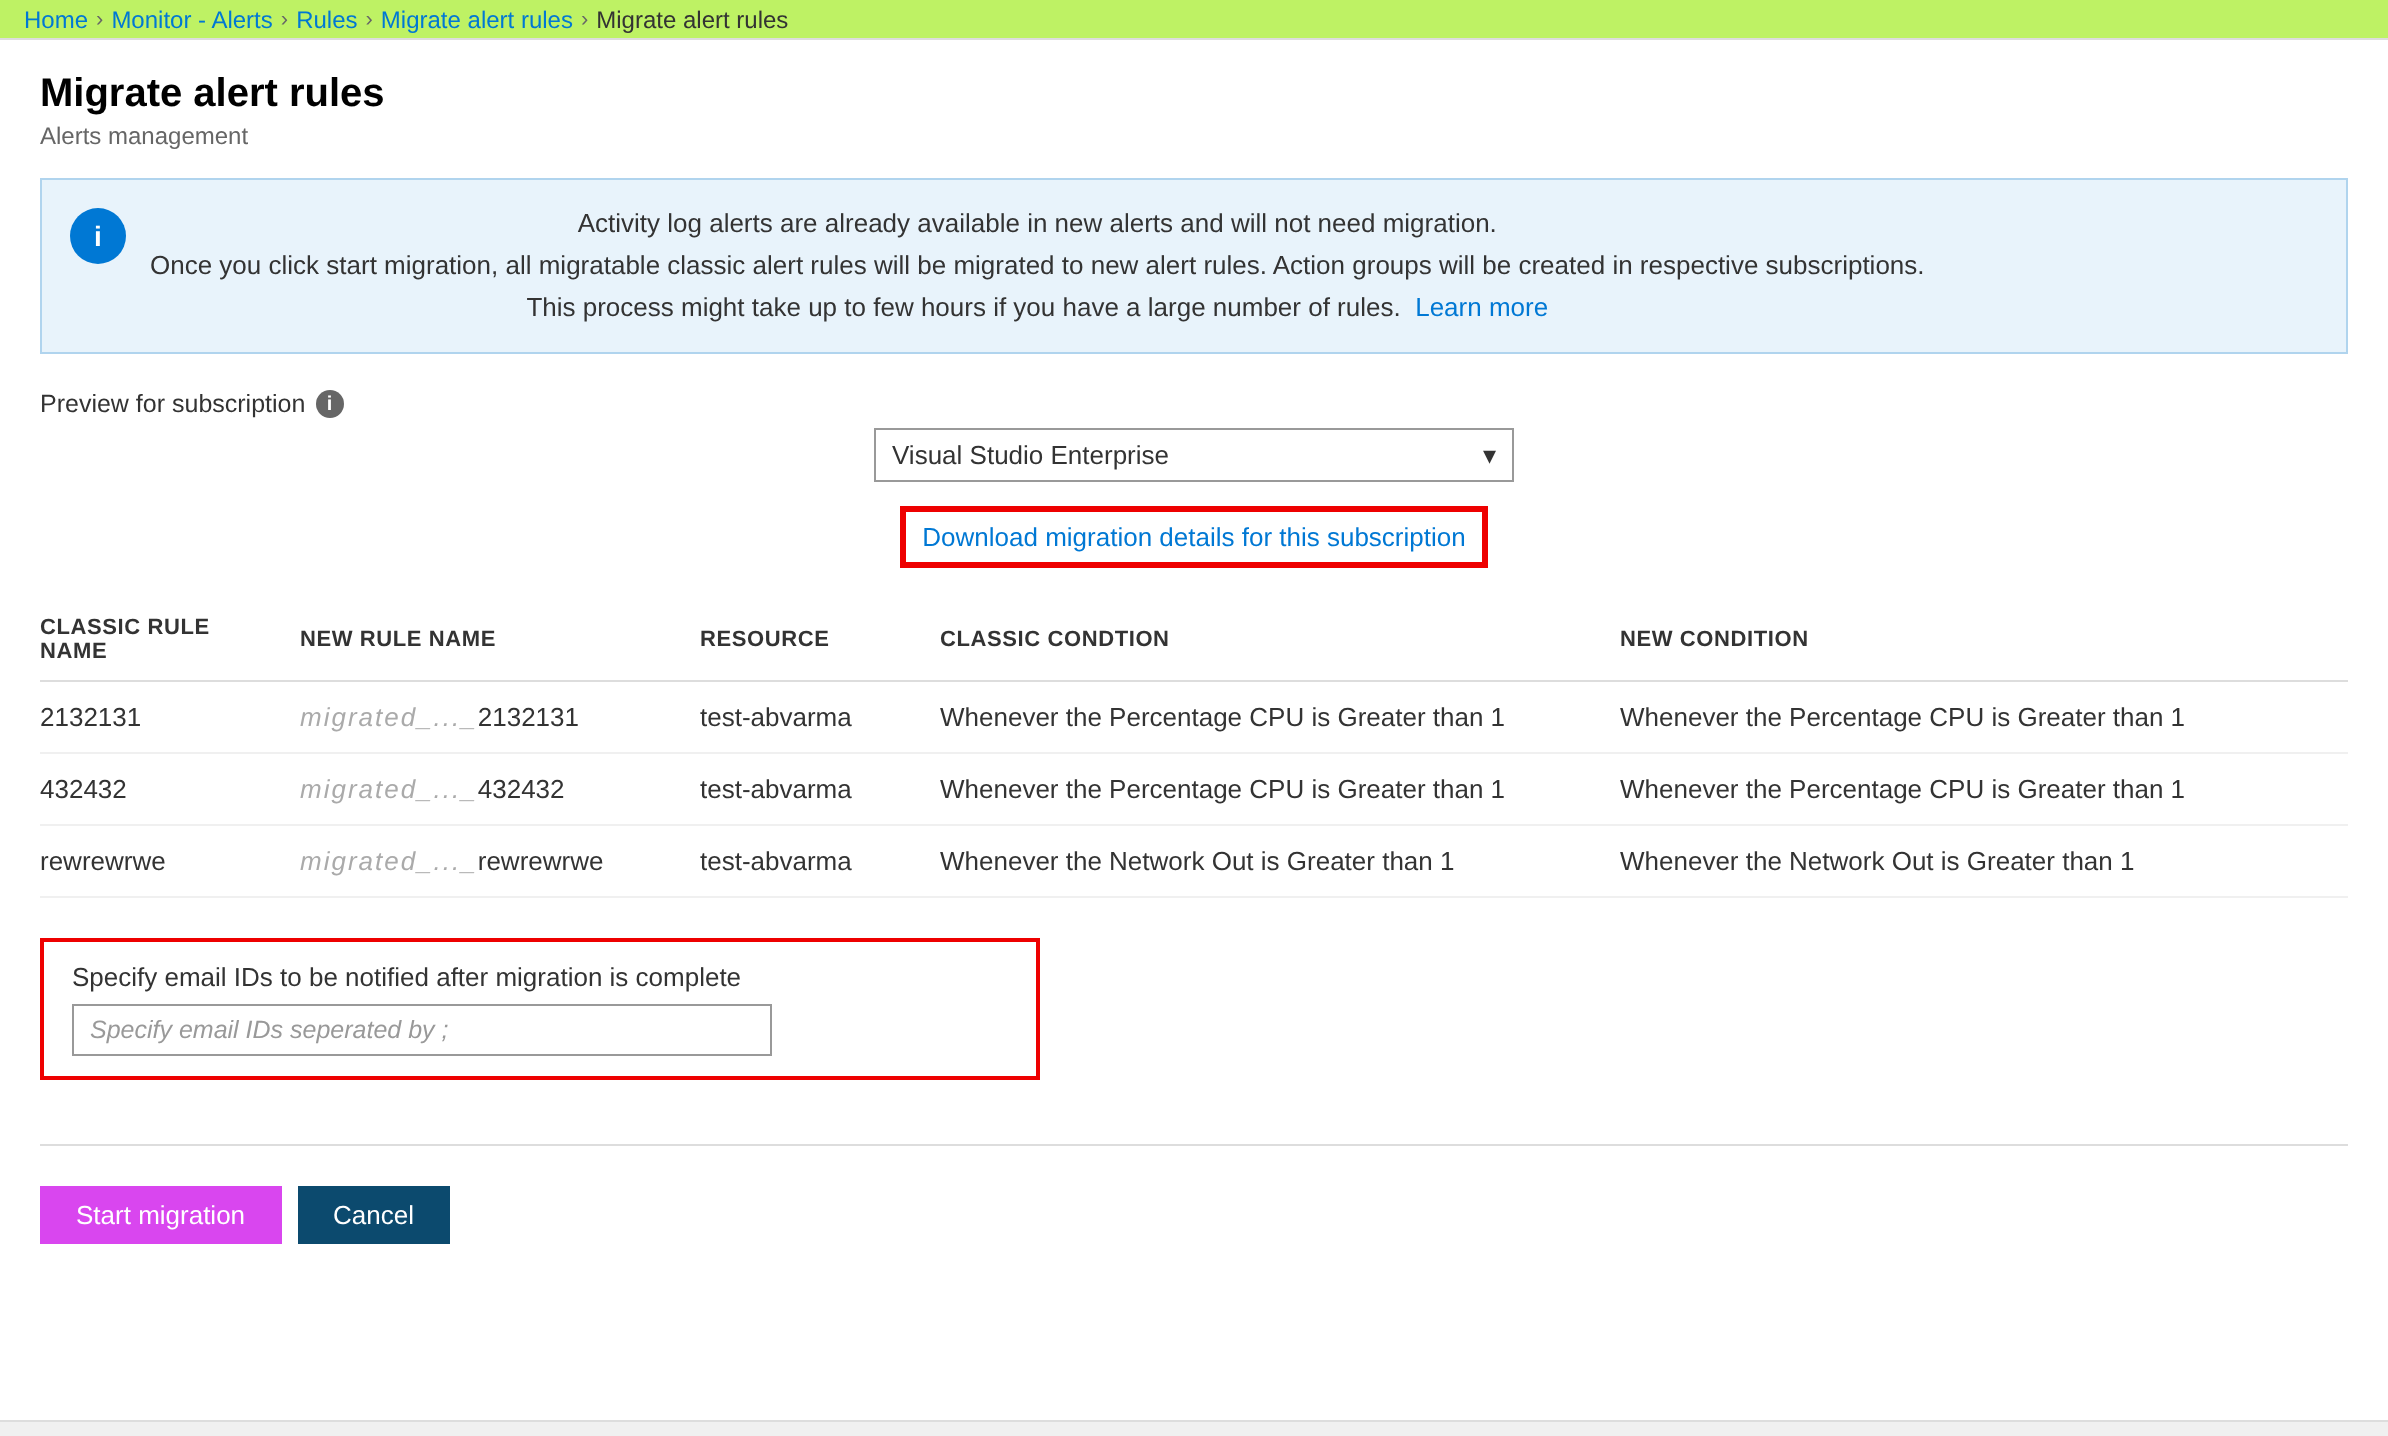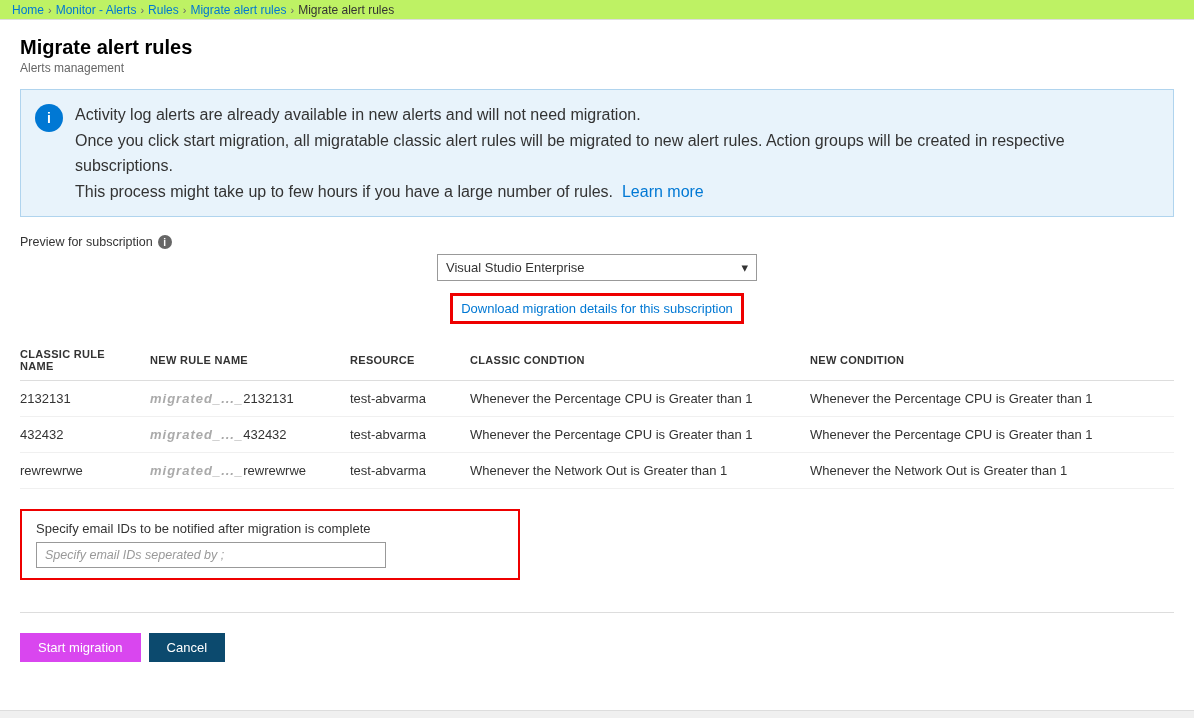--- a/index.html
+++ b/index.html
@@ -65,23 +65,24 @@
       display: flex;
       align-items: center;
       justify-content: center;
       color: white;
       font-weight: bold;
       font-size: 14px;
       flex-shrink: 0;
       margin-top: 2px;
     }
     .info-text {
-      font-size: 16px;
+      font-size: 13px;
       color: #333;
       line-height: 1.6;
+      text-align: center;
     }
     .info-text a {
       color: #0078d4;
       text-decoration: none;
     }
     .subscription-section {
       margin-bottom: 18px;
     }
     .subscription-label {
       font-size: 12.5px;
@@ -153,21 +154,20 @@
     .data-table td {
       padding: 10px 10px 10px 0;
       font-size: 13px;
       color: #333;
       border-bottom: 1px solid #f0f0f0;
     }
     .blurred-text {
       color: #aaa;
       font-style: italic;
       letter-spacing: 1px;
-      font-weight: bold;
     }
     .col-classic { width: 130px; }
     .col-new-rule { width: 200px; }
     .col-resource { width: 120px; }
     .col-classic-cond { width: 340px; }
     .email-section {
       border: 2px solid #e00;
       padding: 10px 14px;
       margin-bottom: 20px;
       display: inline-block;

